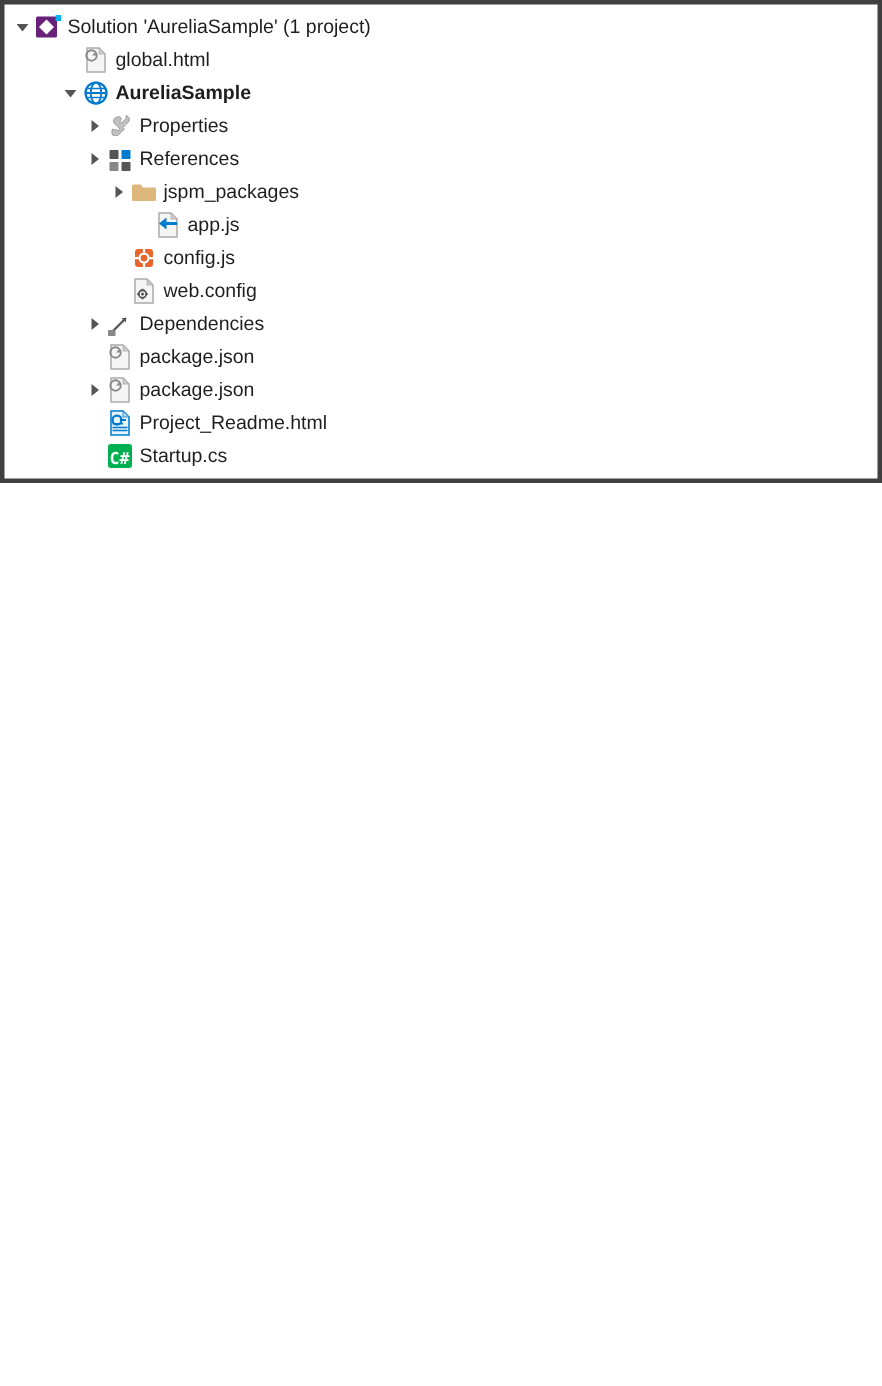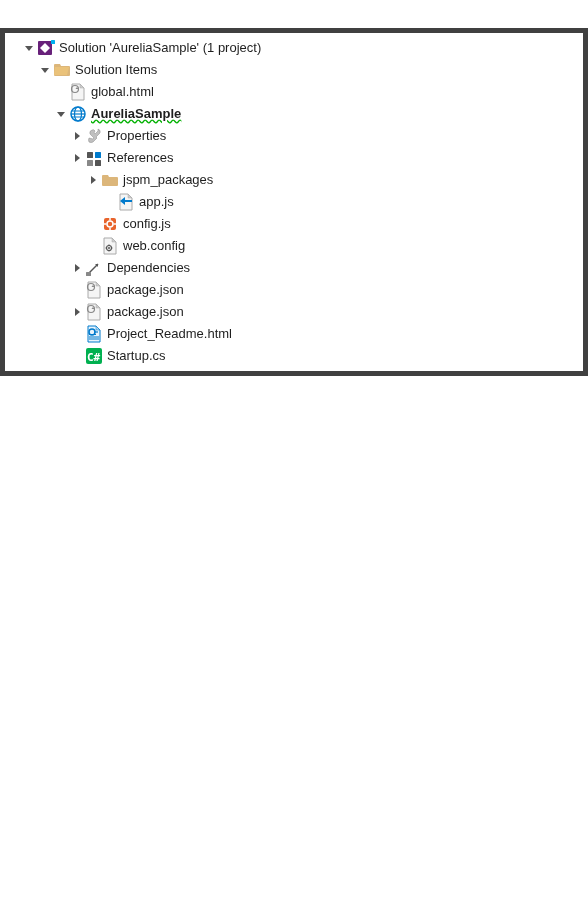--- a/index.html
+++ b/index.html
@@ -8,24 +8,23 @@
       font-family: 'Segoe UI', Tahoma, Geneva, Verdana, sans-serif;
       font-size: 13px;
       color: #1e1e1e;
       width: 588px;
       min-height: 924px;
       padding: 0;
     }
 
     .tree-container {
       width: 100%;
-      padding: 4px 12px;
-      border: 5px solid #404040;
+      padding: 4px 0;
+      border: 3px solid #404040;
       background: #fff;
-      margin-top: 28px;
     }
 
     .tree-item {
       display: flex;
       align-items: center;
       height: 22px;
       padding-left: 0;
       cursor: pointer;
       user-select: none;
       white-space: nowrap;
@@ -64,21 +63,20 @@
       font-size: 13px;
       line-height: 22px;
     }
 
     .item-label.bold {
       font-weight: bold;
     }
 
     
     .squiggle {
-      text-decoration: underline;
       text-decoration-style: wavy;
       text-decoration-color: #00b000;
     }
   </style>
 </head>
 <body>
 
 <div class="tree-container">
 <div class="tree-item">
       <span class="indent" style="width: 4px;"></span>
@@ -88,35 +86,20 @@
     </svg>
       </span>
       <span class="icon-wrap">
         <svg width="18" height="18" viewBox="0 0 18 18" xmlns="http://www.w3.org/2000/svg">
     <rect x="1" y="2" width="14" height="14" fill="#68217a" rx="1"></rect>
     <polygon points="8,4 13,9 8,14 3,9" fill="white"></polygon>
     <rect x="14" y="1" width="4" height="4" fill="#00b0f0" rx="0.5"></rect>
   </svg>
       </span>
       <span class="item-label">Solution 'AureliaSample' (1 project)</span>
-    </div>
-    <div class="tree-item">
-      <span class="indent" style="width: 20px;"></span>
-      <span class="expander">
-        <svg width="8" height="8" viewBox="0 0 8 8" xmlns="http://www.w3.org/2000/svg">
-      <polygon points="0,2 8,2 4,7" fill="#555"></polygon>
-    </svg>
-      </span>
-      <span class="icon-wrap">
-        <svg width="18" height="16" viewBox="0 0 18 16" xmlns="http://www.w3.org/2000/svg">
-    <path d="M1 3 Q1 2 2 2 L7 2 L8 4 L16 4 Q17 4 17 5 L17 13 Q17 14 16 14 L2 14 Q1 14 1 13 Z" fill="#dcb67a"></path>
-    <path d="M2 5 L16 5 L14 13 L1 13 Z" fill="#f0c87a" opacity="0.7"></path>
-  </svg>
-      </span>
-      <span class="item-label">Solution Items</span>
     </div>
     <div class="tree-item">
       <span class="indent" style="width: 36px;"></span>
       <span class="expander"></span>
       <span class="icon-wrap">
         <svg width="16" height="18" viewBox="0 0 16 18" xmlns="http://www.w3.org/2000/svg">
     <path d="M2 1 L10 1 L14 5 L14 17 L2 17 Z" fill="#f5f5f5" stroke="#aaa" stroke-width="1"></path>
     <path d="M10 1 L10 5 L14 5 Z" fill="#ccc" stroke="#aaa" stroke-width="0.5"></path>
 
     <circle cx="5" cy="6" r="3.5" fill="none" stroke="#888" stroke-width="1.2"></circle>

